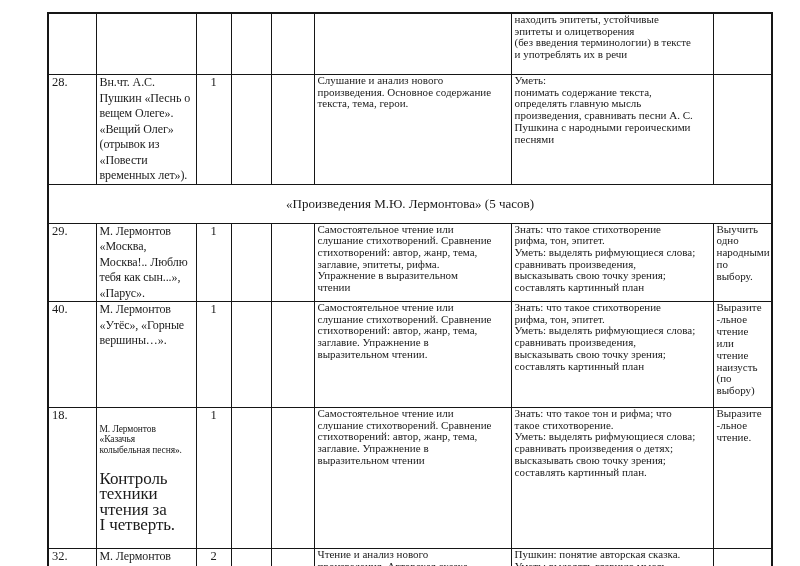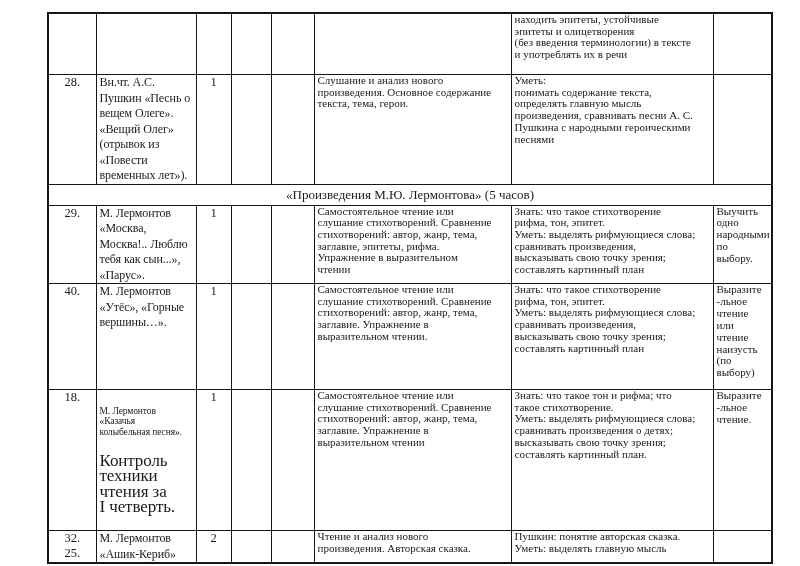--- a/index.html
+++ b/index.html
@@ -34,21 +34,20 @@
   
   tr.r-cont  td { height: 60px; }
   tr.r-28    td { height: 107px; }
   tr.r-sect  td { height: 14px; }
   tr.r-29    td { height: 76px; margin-left: 35px; }
   tr.r-30    td { height: 105px; }
   tr.r-31    td { height: 102px; }
   tr.r-32    td { height: 28px; }
   
   td.c-num {
-    text-align: center;
     font-size: 12.5px;
     line-height: 15px;
   }
   td.c-topic {
     font-size: 12px;
     line-height: 15.5px;
     letter-spacing: -0.1px;
   }
   td.c-hours {
     text-align: center;
@@ -60,21 +59,21 @@
     line-height: 11.7px;
   }
   td.c-hw {
     font-size: 11px;
     line-height: 11.9px;
   }
   tr.r-sect td {
     text-align: center;
     font-size: 13px;
     line-height: 14px;
-    padding: 3px;
+    padding: 12px;
     white-space: nowrap;
   }
   .topic-small {
     font-size: 9.5px;
     line-height: 10.5px;
     letter-spacing: -0.1px;
     white-space: pre-line;
   }
   .topic-rest {
     font-size: 17px;

